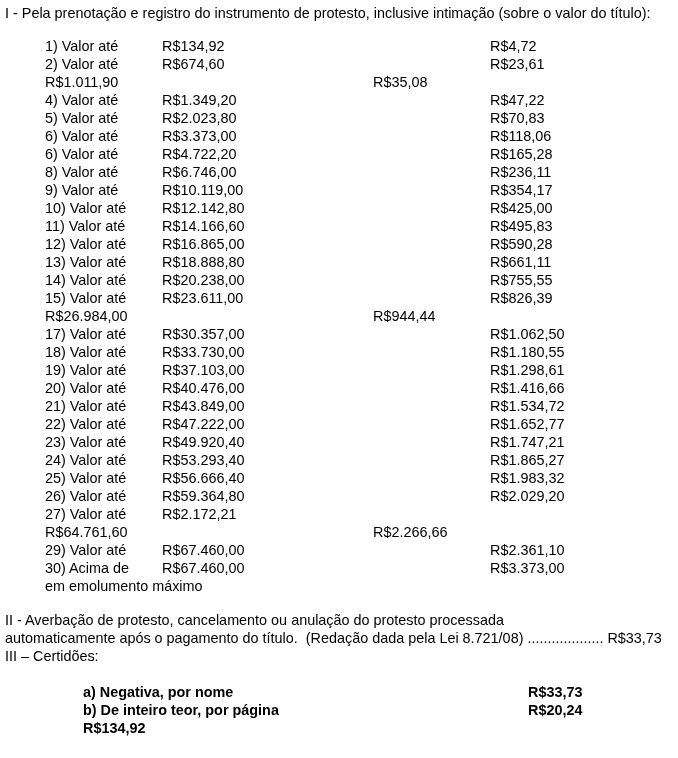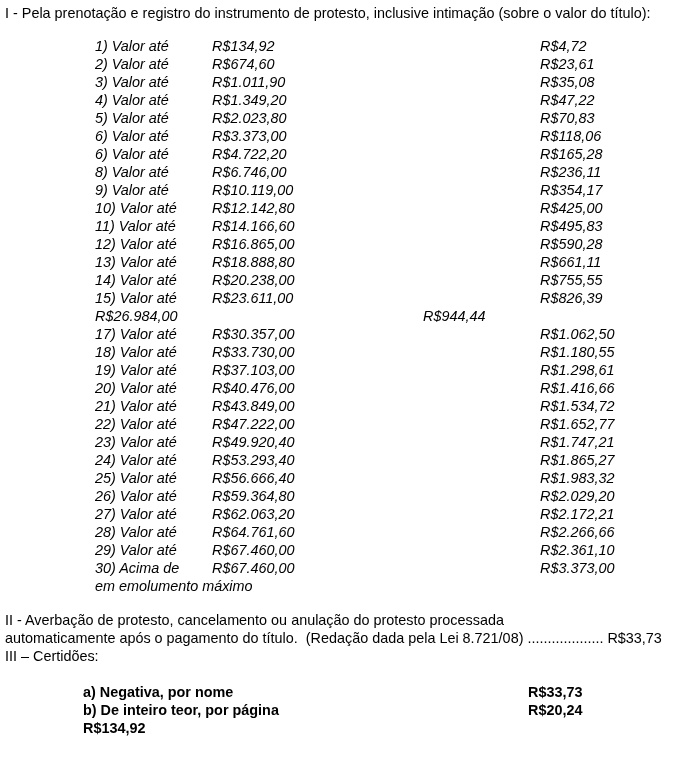--- a/index.html
+++ b/index.html
@@ -18,22 +18,21 @@
   }
   .doc {
     padding: 4px 0 0 5px;
   }
   .heading {
     margin: 0;
     white-space: pre-wrap;
   }
   
   .fee-table {
-    margin: 15px 0 0 90px;
-    font-style: italic;
+    margin: 15px 0 0 40px;
   }
   .fee-row {
     display: flex;
   }
   .fee-row .c1 { width: 117px; flex: none; }
   .fee-row .c2 { width: 328px; flex: none; }
   .fee-row .c3 { flex: none; }
   .footnote {
     margin: 0;
   }
@@ -72,21 +71,20 @@
         <span class="c3">R$4,72</span>
       </div>
 
       <div class="fee-row">
         <span class="c1">2) Valor até</span>
         <span class="c2">R$674,60</span>
         <span class="c3">R$23,61</span>
       </div>
 
       <div class="fee-row">
-        <span class="c1">3) Valor até</span>
         <span class="c2">R$1.011,90</span>
         <span class="c3">R$35,08</span>
       </div>
 
       <div class="fee-row">
         <span class="c1">4) Valor até</span>
         <span class="c2">R$1.349,20</span>
         <span class="c3">R$47,22</span>
       </div>
 
@@ -216,26 +214,24 @@
       </div>
 
       <div class="fee-row">
         <span class="c1">26) Valor até</span>
         <span class="c2">R$59.364,80</span>
         <span class="c3">R$2.029,20</span>
       </div>
 
       <div class="fee-row">
         <span class="c1">27) Valor até</span>
-        <span class="c2">R$62.063,20</span>
         <span class="c3">R$2.172,21</span>
       </div>
 
       <div class="fee-row">
-        <span class="c1">28) Valor até</span>
         <span class="c2">R$64.761,60</span>
         <span class="c3">R$2.266,66</span>
       </div>
 
       <div class="fee-row">
         <span class="c1">29) Valor até</span>
         <span class="c2">R$67.460,00</span>
         <span class="c3">R$2.361,10</span>
       </div>
 

